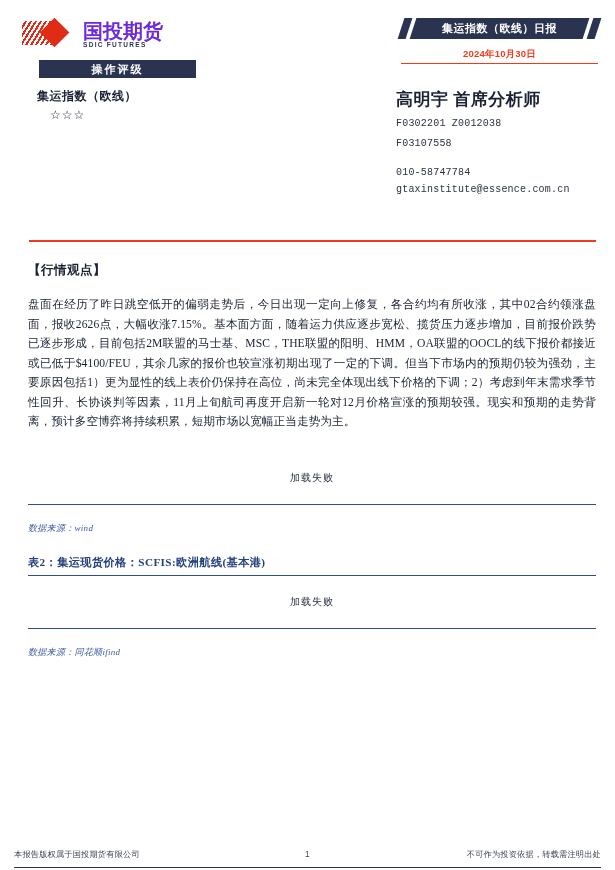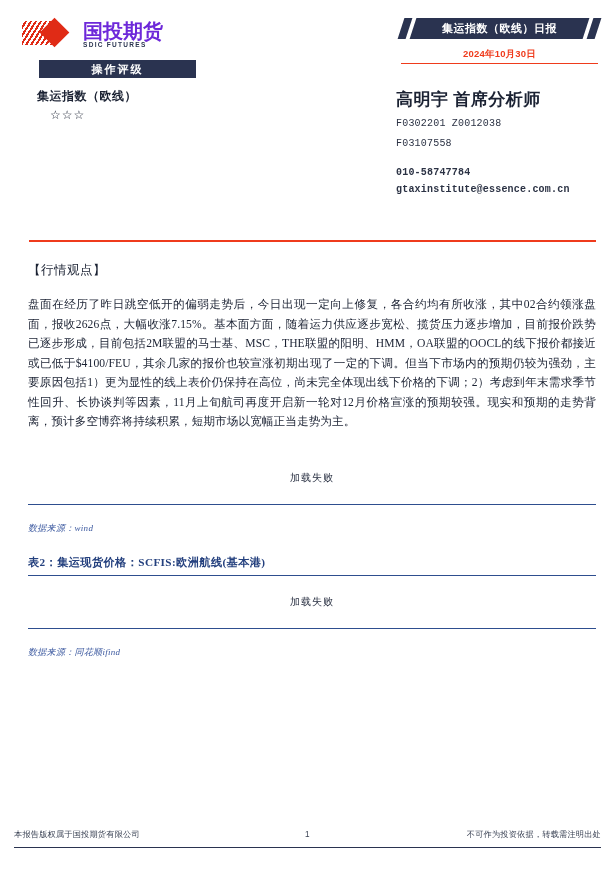--- a/index.html
+++ b/index.html
@@ -167,42 +167,41 @@
     color: #2b3244;
     margin-bottom: 9px;
   }
   .an-gap { height: 9px; }
   .an-contact {
     font-family: "Liberation Mono", monospace;
     font-size: 10px;
     letter-spacing: 0.2px;
     color: #2b3244;
     margin-bottom: 6px;
-    font-weight: bold;
   }
 
   
   .top-rule {
     position: absolute;
     left: 29px; right: 19px;
     top: 240px;
     height: 2.4px;
     background: #ef3b1c;
   }
 
   
   .content {
     position: absolute;
     left: 28px;
     right: 19px;
     top: 262px;
   }
   .section-head {
     font-size: 12.5px;
-    font-weight: normal;
+    font-weight: bold;
     letter-spacing: 0.5px;
     color: #1b2233;
     margin-bottom: 16px;
   }
   .para {
     font-size: 11.6px;
     line-height: 19.5px;
     letter-spacing: 0.1px;
     text-align: justify;
     text-justify: inter-character;
@@ -235,21 +234,21 @@
     font-size: 9px;
     font-style: italic;
     color: #3d5aa0;
     letter-spacing: 0.3px;
   }
 
   
   .footer {
     position: absolute;
     left: 14px; right: 14px;
-    bottom: 22px;
+    bottom: 2px;
     border-bottom: 1.6px solid #2a3350;
     padding-bottom: 7px;
     display: flex;
     align-items: center;
     font-family: "Liberation Sans", sans-serif;
     font-size: 8.2px;
     color: #3a4254;
     letter-spacing: 0.2px;
     margin-top: 16px;
   }

